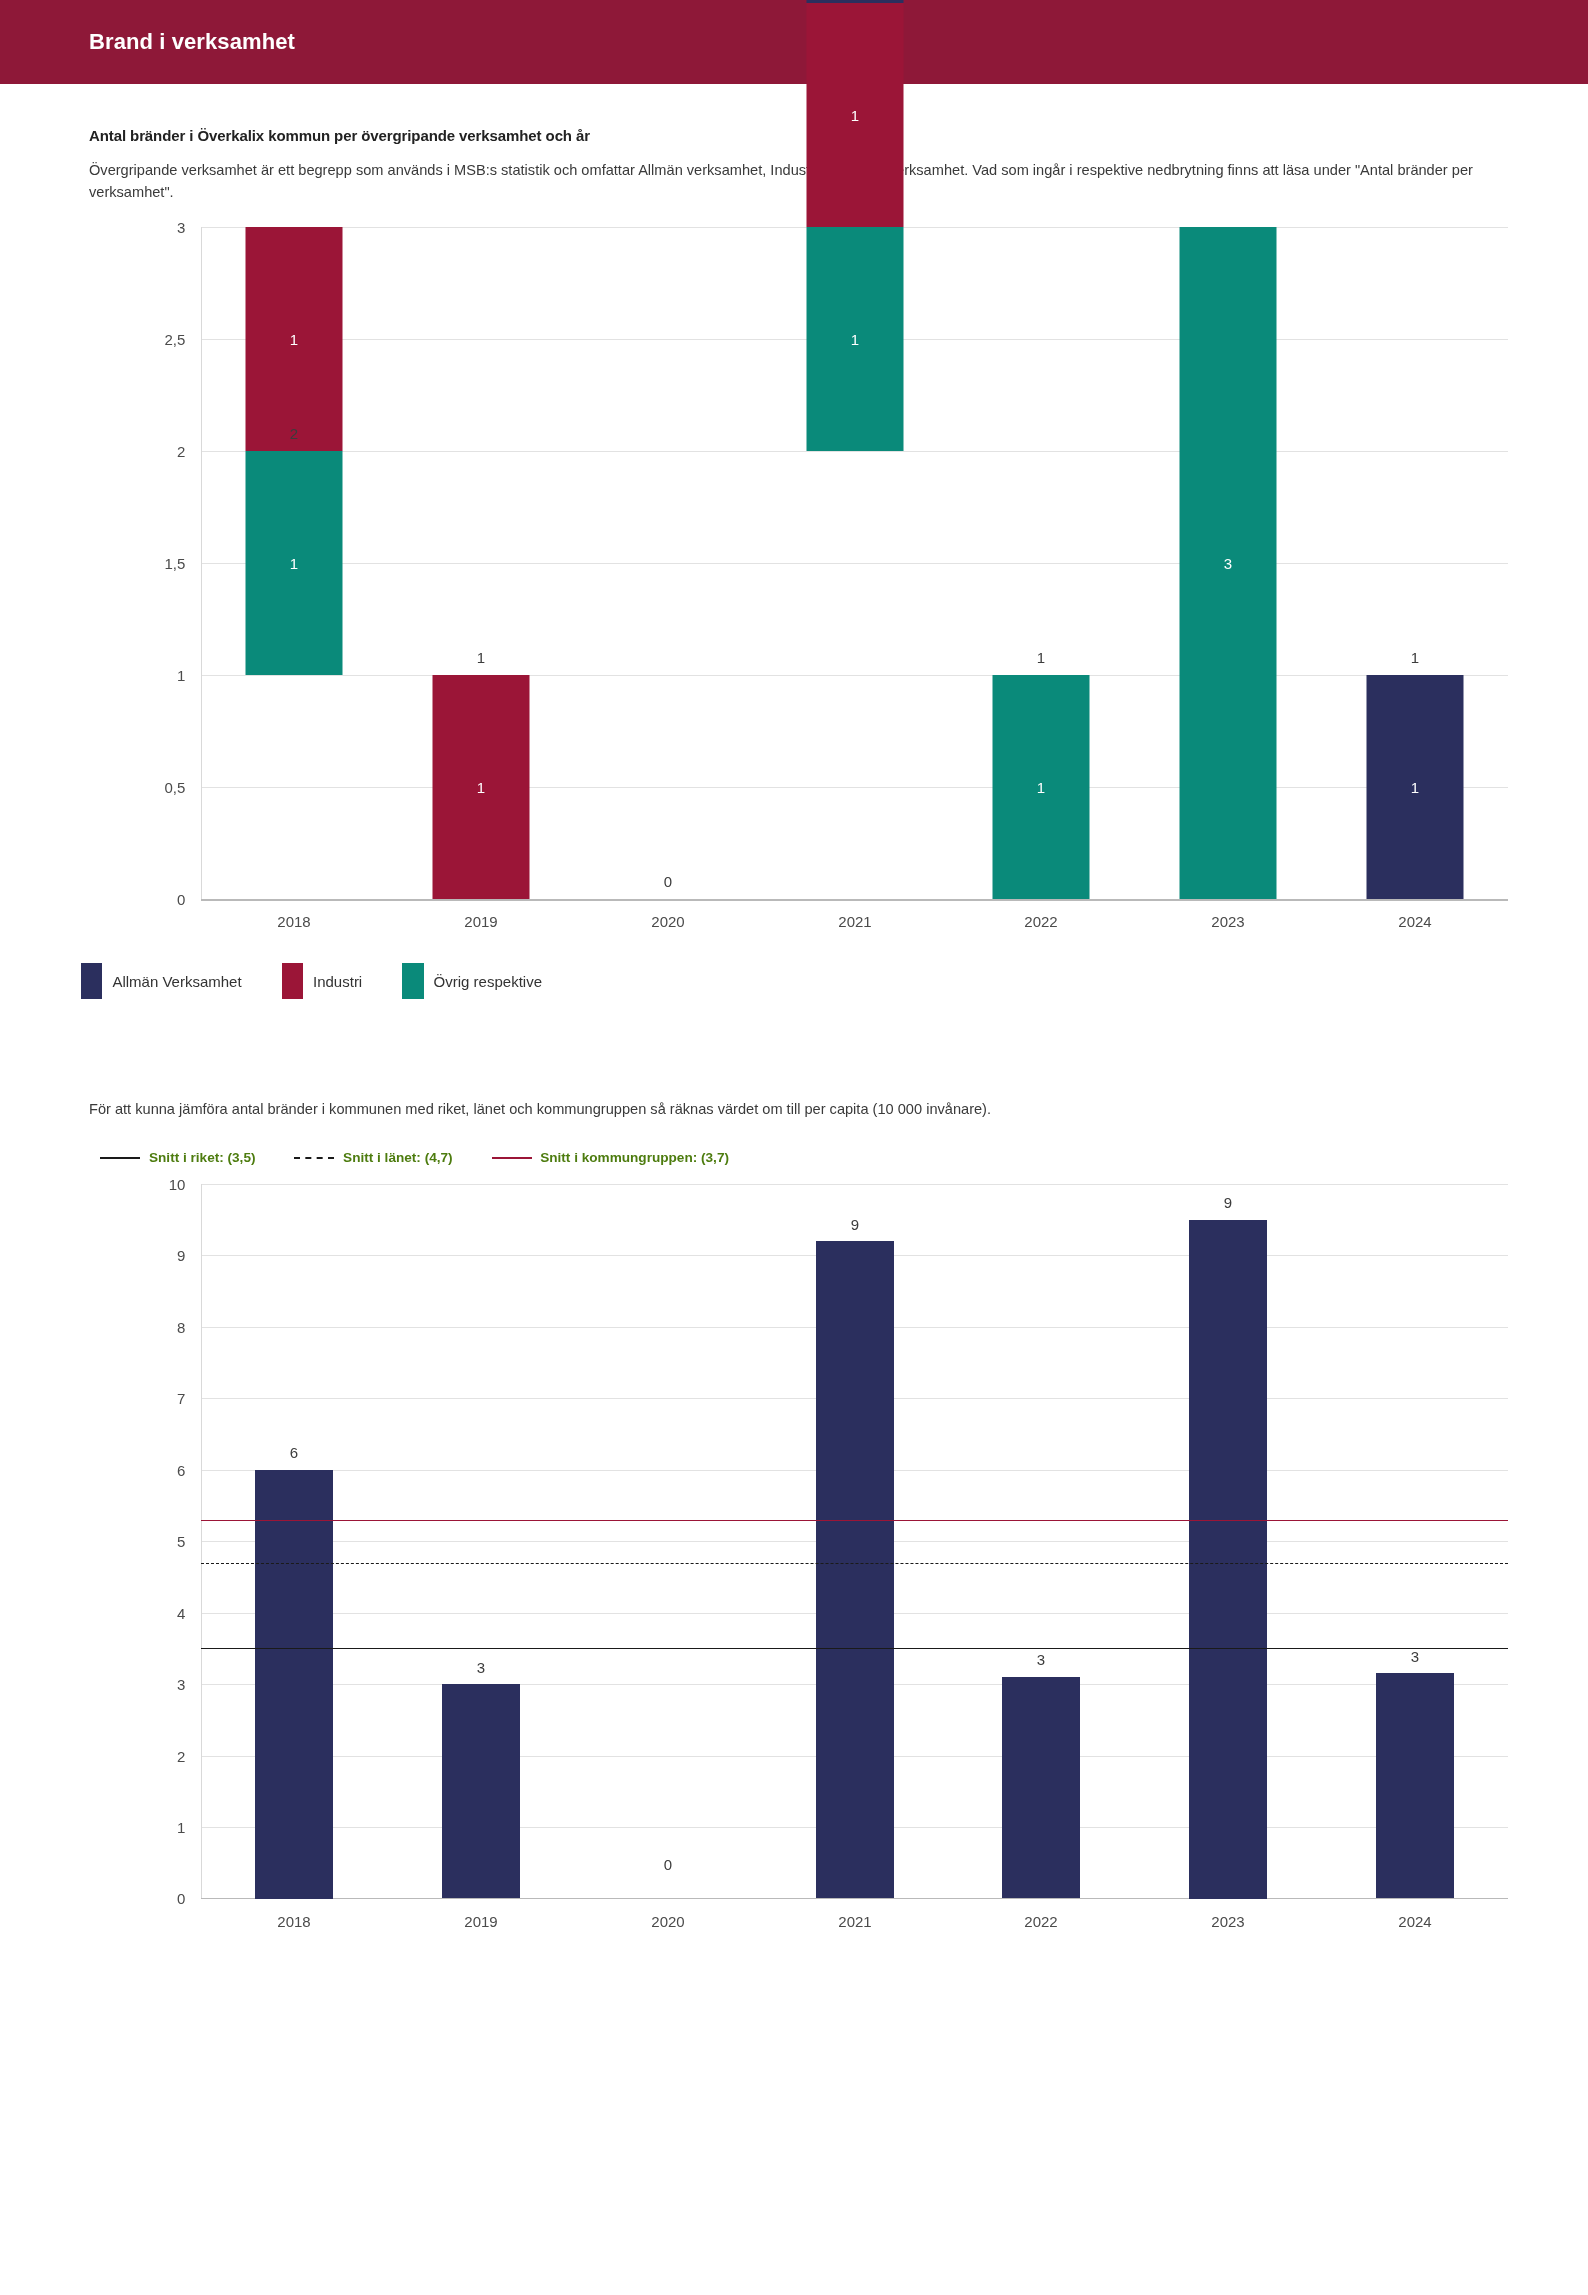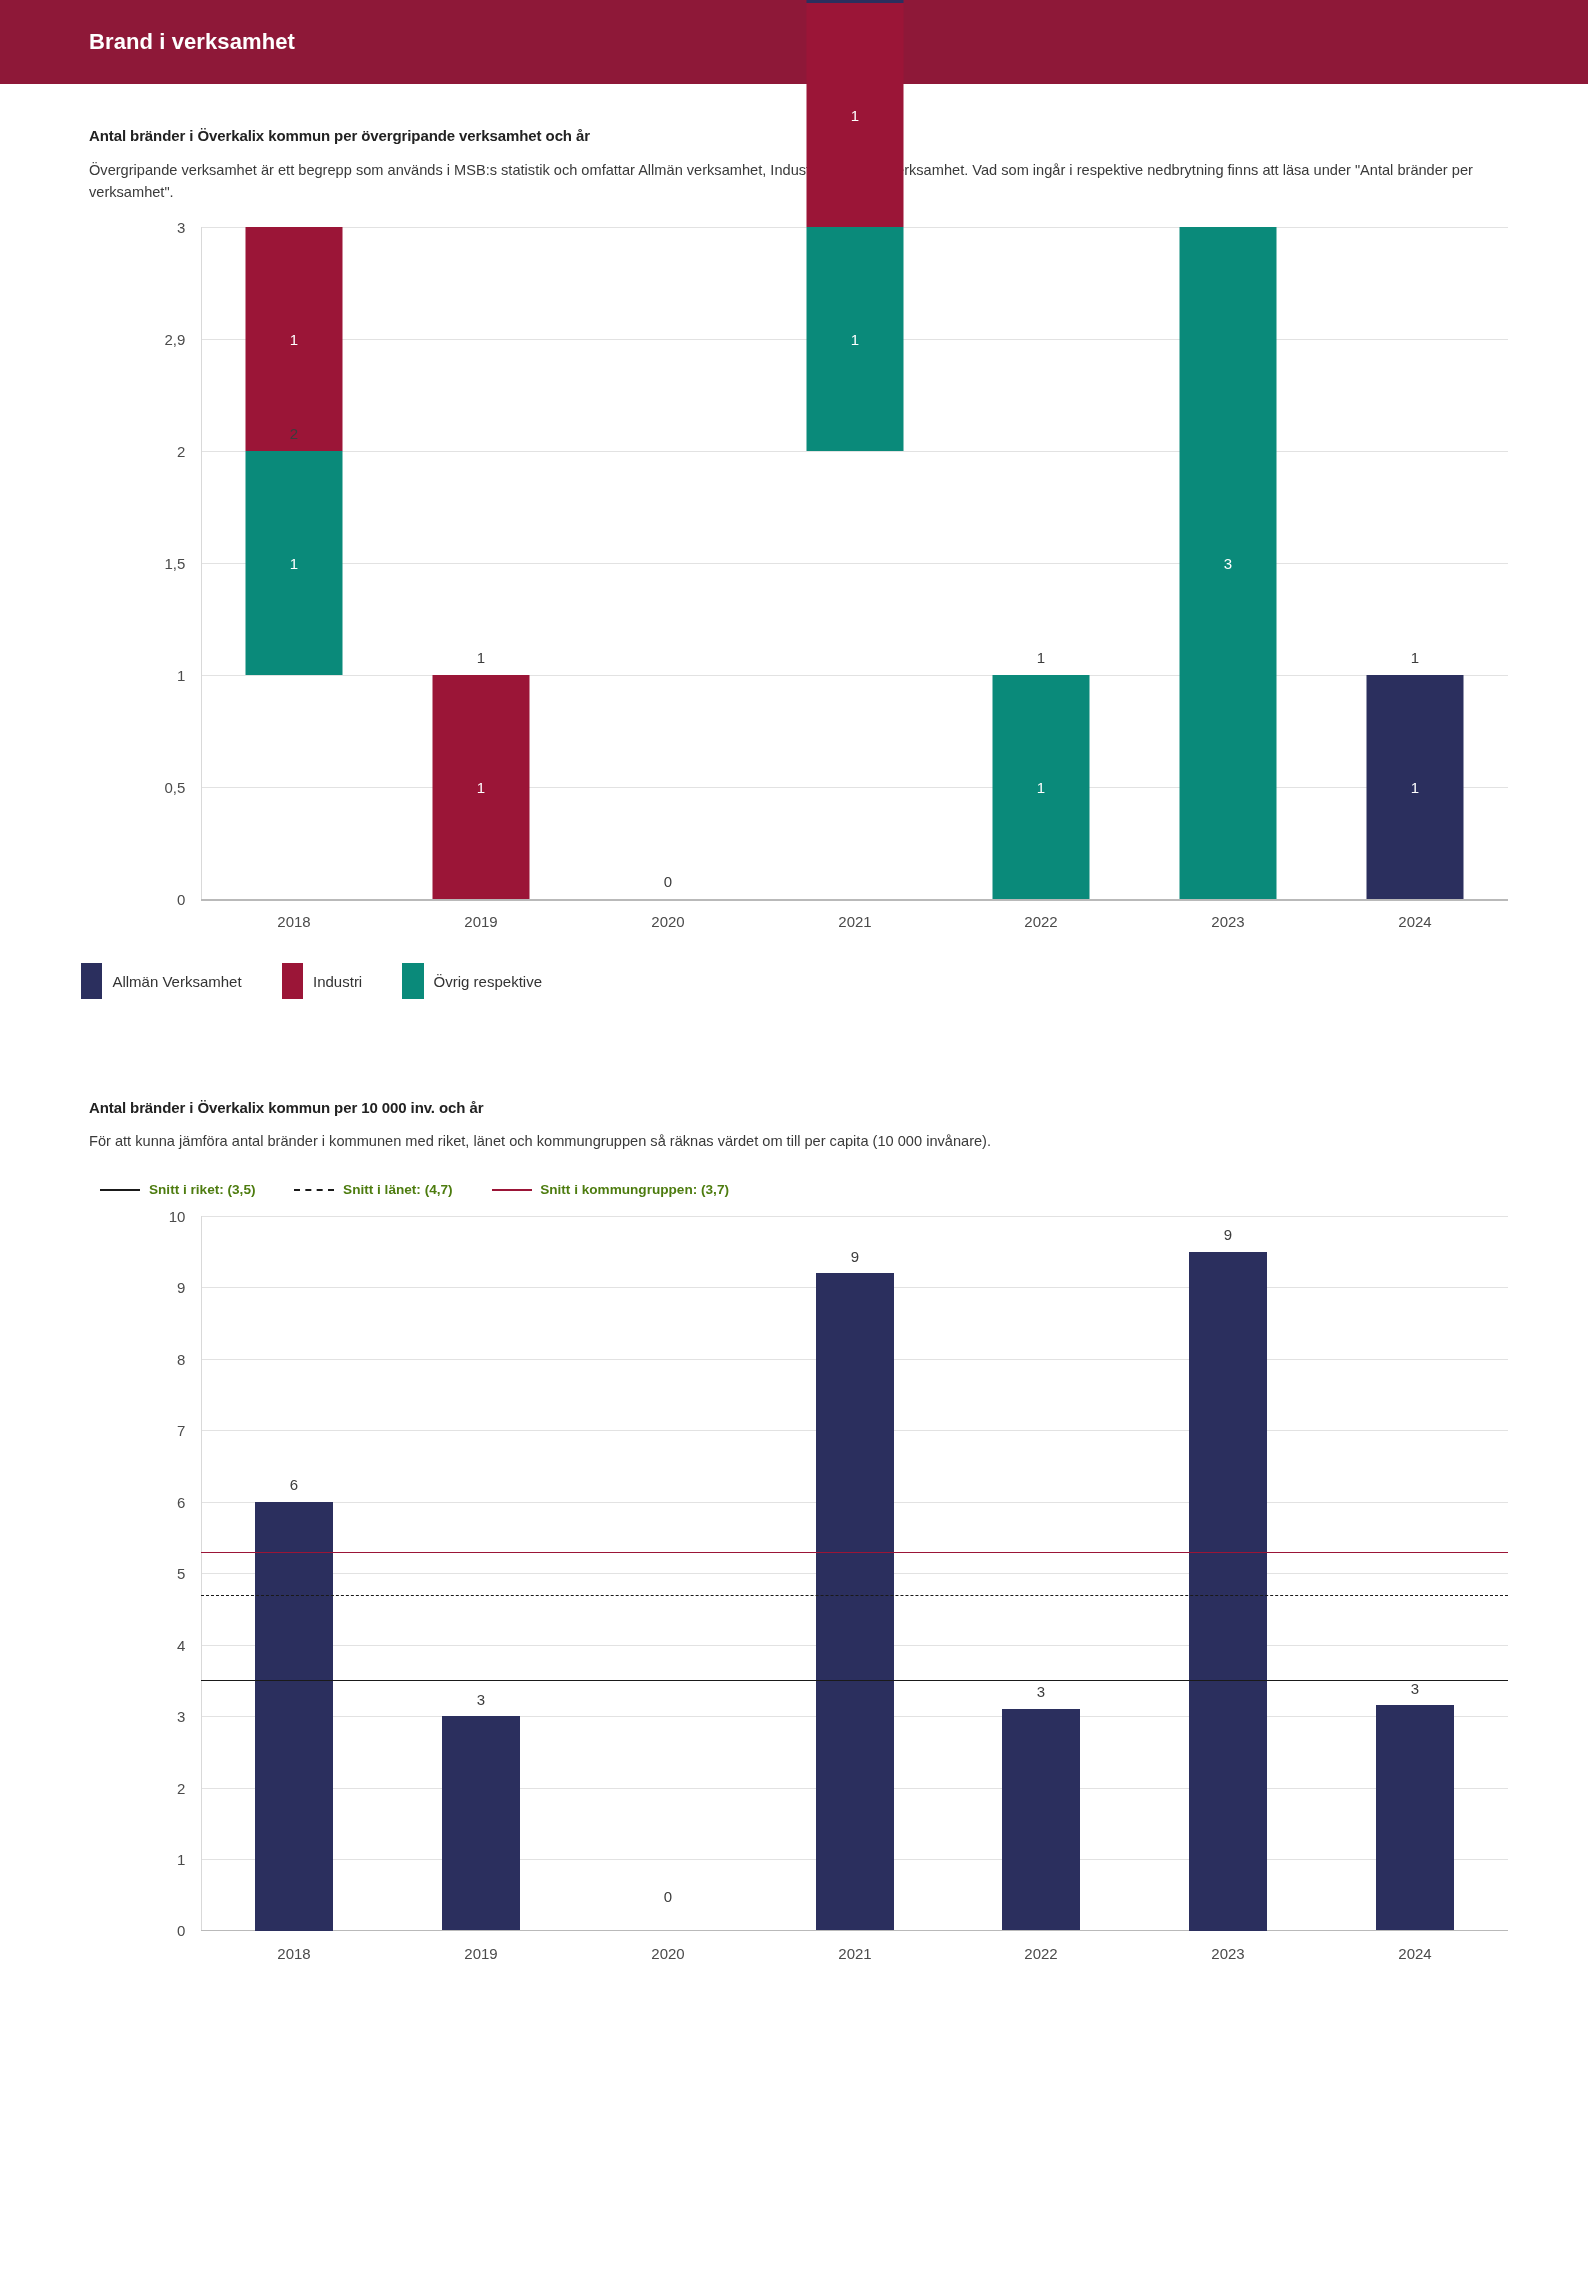--- a/index.html
+++ b/index.html
@@ -147,21 +147,21 @@
         <div class="ytick" style="top: 672px; left: 0px; right: auto; width: 43px; text-align: right; padding-right: 15.7px; position: absolute;">0</div>
         <div class="gridline" style="top: 560px; left: 43px; right: 0px;"></div>
         <div class="ytick" style="top: 560px; left: 0px; right: auto; width: 43px; text-align: right; padding-right: 15.7px; position: absolute;">0,5</div>
         <div class="gridline" style="top: 448px; left: 43px; right: 0px;"></div>
         <div class="ytick" style="top: 448px; left: 0px; right: auto; width: 43px; text-align: right; padding-right: 15.7px; position: absolute;">1</div>
         <div class="gridline" style="top: 336px; left: 43px; right: 0px;"></div>
         <div class="ytick" style="top: 336px; left: 0px; right: auto; width: 43px; text-align: right; padding-right: 15.7px; position: absolute;">1,5</div>
         <div class="gridline" style="top: 224px; left: 43px; right: 0px;"></div>
         <div class="ytick" style="top: 224px; left: 0px; right: auto; width: 43px; text-align: right; padding-right: 15.7px; position: absolute;">2</div>
         <div class="gridline" style="top: 112px; left: 43px; right: 0px;"></div>
-        <div class="ytick" style="top: 112px; left: 0px; right: auto; width: 43px; text-align: right; padding-right: 15.7px; position: absolute;">2,9</div>
+        <div class="ytick" style="top: 112px; left: 0px; right: auto; width: 43px; text-align: right; padding-right: 15.7px; position: absolute;">2,5</div>
         <div class="gridline" style="top: 0px; left: 43px; right: 0px;"></div>
         <div class="ytick" style="top: 0px; left: 0px; right: auto; width: 43px; text-align: right; padding-right: 15.7px; position: absolute;">3</div>
         <div class="axis-left" style="left: 43px; top: 0px; height: 672px;"></div>
         <div class="bar" style="left: 136px; width: 97px; top: 224px; height: 448px;">
           <div class="seg" style="background: rgb(155, 21, 55); top: -224px; height: 224px;">
             <span class="seg-label">1</span>
           </div>
           <div class="seg" style="background: rgb(10, 138, 122); top: 0px; height: 224px;">
             <span class="seg-label">1</span>
           </div>
@@ -222,21 +222,20 @@
         <span class="legend-label">Industri</span>
       </div>
       <div class="legend-item">
         <span class="swatch" style="background: rgb(10, 138, 122);"></span>
         <span class="legend-label">Övrig respektive</span>
       </div>
     </div>
 </div>
 
 <div class="section" style="margin-top:100px;">
-  <div class="section-title">Antal bränder i Överkalix kommun per 10 000 inv. och år</div>
   <div class="section-desc" style="margin-top:15px;">För att kunna jämföra antal bränder i kommunen med riket, länet och kommungruppen så räknas värdet om till per capita (10 000 invånare).</div>
 </div>
 
 <div class="section" style="margin-top:29px;">
   <div class="legend-lines" id="legend2" style="margin-left:11.4px;">
       <div class="legend-line-item">
         <span class="line-mark" style="border-top: 2.1px solid rgb(26, 26, 26);"></span>
         <span class="legend-line-label">Snitt i riket: (3,5)</span>
       </div>
       <div class="legend-line-item">

